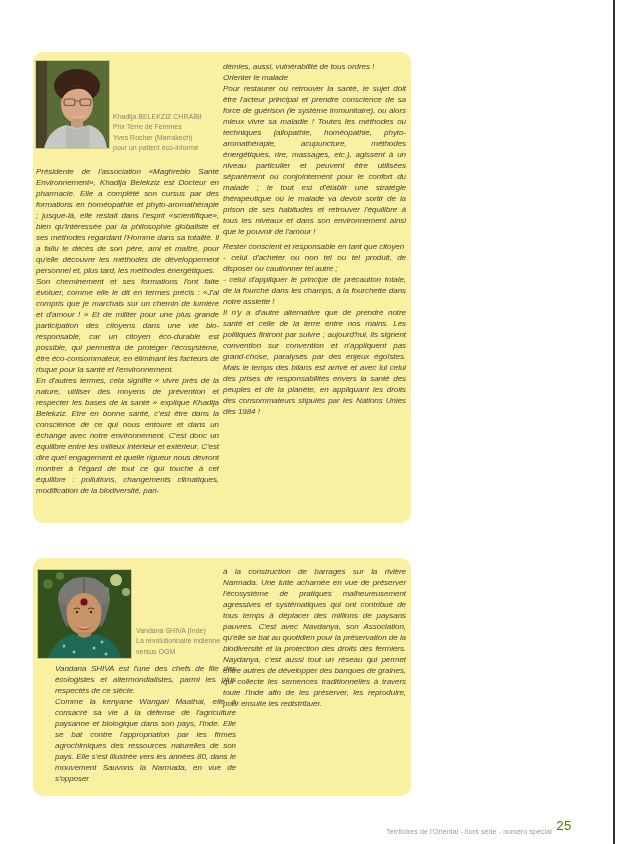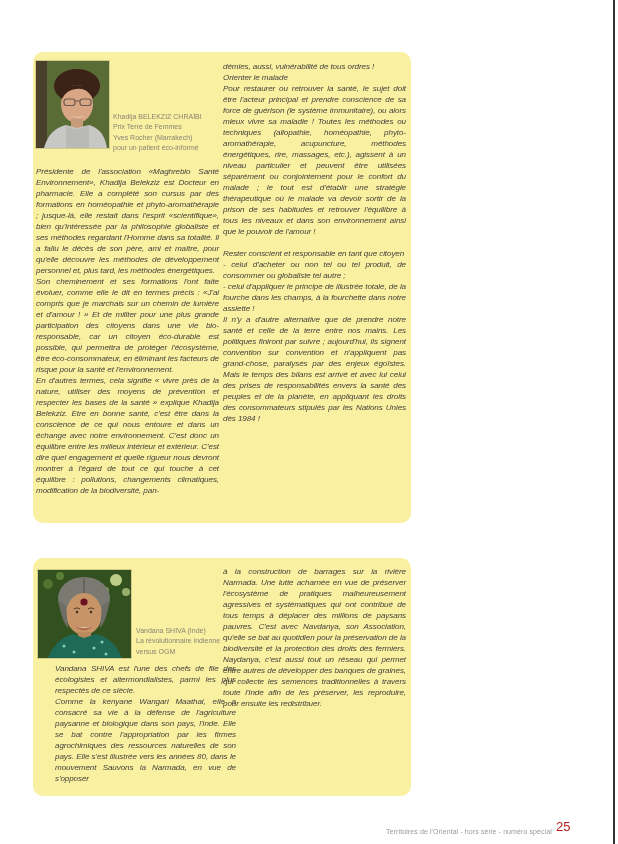--- a/index.html
+++ b/index.html
@@ -18,30 +18,30 @@
   #photo2{left:5px;top:12px;width:93px;height:88px;}
   .photo-frame svg{display:block;width:100%;height:100%;}
   .caption{position:absolute;font-size:7px;line-height:10.4px;color:#8a8472;font-style:normal;}
   #caption1{left:80px;top:60px;width:115px;}
   #caption2{left:103px;top:68px;width:115px;}
   .col{
     position:absolute;font-style:italic;color:#45433c;
     font-size:8.1px;line-height:11px;text-align:justify;letter-spacing:-0.1px;
   }
   .col p{margin:0;}
-  .col p.gap{margin-top:11px;}
+  .col p.gap{margin-top:4px;}
   #box1 .col-left{left:3px;top:114px;width:183px;}
   #box1 .col-right{left:190px;top:9px;width:183px;}
   #box2 .col-left{left:22px;top:105px;width:181px;}
   #box2 .col-right{left:190px;top:8px;width:183px;}
   .footer-line{
     position:absolute;top:828px;right:66px;font-size:7px;color:#9a9a9a;letter-spacing:0.1px;
   }
   .page-number{
-    position:absolute;top:819px;left:556px;font-size:13px;color:#b91c1c;font-weight:400;
+    position:absolute;top:819px;left:556px;font-size:13px;color:#4d7c0f;font-weight:400;font-family:Liberation Mono, monospace;
   }
 </style>
 </head>
 <body>
 
 <div class="edge-rule"></div>
 
 <div id="box1" class="profile-box">
 
   <div id="photo1" class="photo-frame">
@@ -73,22 +73,22 @@
     <p>Présidente de l'association «Maghrebio Santé Environnement», Khadija Belekziz est Docteur en pharmacie. Elle a complété son cursus par des formations en homéopathie et phyto-aromathérapie ; jusque-là, elle restait dans l'esprit «scientifique», bien qu'intéressée par la philosophie globaliste et ses méthodes regardant l'Homme dans sa totalité. Il a fallu le décès de son père, ami et maître, pour qu'elle découvre les méthodes de développement personnel et, plus tard, les méthodes énergétiques.</p>
     <p>Son cheminement et ses formations l'ont faite évoluer, comme elle le dit en termes précis : «J'ai compris que je marchais sur un chemin de lumière et d'amour ! » Et de militer pour une plus grande participation des citoyens dans une vie bio-responsable, car un citoyen éco-durable est possible, qui permettra de protéger l'écosystème, être éco-consommateur, en éliminant les facteurs de risque pour la santé et l'environnement.</p>
     <p>En d'autres termes, cela signifie « vivre près de la nature, utiliser des moyens de prévention et respecter les bases de la santé » explique Khadija Belekziz. Etre en bonne santé, c'est être dans la conscience de ce qui nous entoure et dans un échange avec notre environnement. C'est donc un équilibre entre les milieux intérieur et extérieur. C'est dire quel engagement et quelle rigueur nous devront montrer à l'égard de tout ce qui touche à cet équilibre : pollutions, changements climatiques, modification de la biodiversité, pan-</p>
   </div>
 
   <div class="col col-right">
     <p>démies, aussi, vulnérabilité de tous ordres !</p>
     <p>Orienter le malade</p>
     <p>Pour restaurer ou retrouver la santé, le sujet doit être l'acteur principal et prendre conscience de sa force de guérison (le système immunitaire), ou alors mieux vivre sa maladie ! Toutes les méthodes ou techniques (allopathie, homéopathie, phyto-aromathérapie, acupuncture, méthodes énergétiques, rire, massages, etc.), agissent à un niveau particulier et peuvent être utilisées séparément ou conjointement pour le confort du malade ; le tout est d'établir une stratégie thérapeutique où le malade va devoir sortir de la prison de ses habitudes et retrouver l'équilibre à tous les niveaux et dans son environnement ainsi que le pouvoir de l'amour !</p>
     <p class="gap">Rester conscient et responsable en tant que citoyen</p>
-    <p>- celui d'acheter ou non tel ou tel produit, de consommer ou globaliste tel autre ;</p>
-    <p>- celui d'appliquer le principe de illustrée totale, de la fourche dans les champs, à la fourchette dans notre assiette !</p>
+    <p>- celui d'acheter ou non tel ou tel produit, de disposer ou cautionner tel autre ;</p>
+    <p>- celui d'appliquer le principe de précaution totale, de la fourche dans les champs, à la fourchette dans notre assiette !</p>
     <p>Il n'y a d'autre alternative que de prendre notre santé et celle de la terre entre nos mains. Les politiques finiront par suivre ; aujourd'hui, ils signent convention sur convention et n'appliquent pas grand-chose, paralysés par des enjeux égoïstes. Mais le temps des bilans est arrivé et avec lui celui des prises de responsabilités envers la santé des peuples et de la planète, en appliquant les droits des consommateurs stipulés par les Nations Unies dès 1984 !</p>
   </div>
 </div>
 
 <div id="box2" class="profile-box">
 
   <div id="photo2" class="photo-frame">
     <svg viewBox="0 0 93 88">
       <rect width="93" height="88" fill="#33501f"></rect>
       <circle cx="78" cy="10" r="6" fill="#d8e29a" opacity="0.85"></circle>

